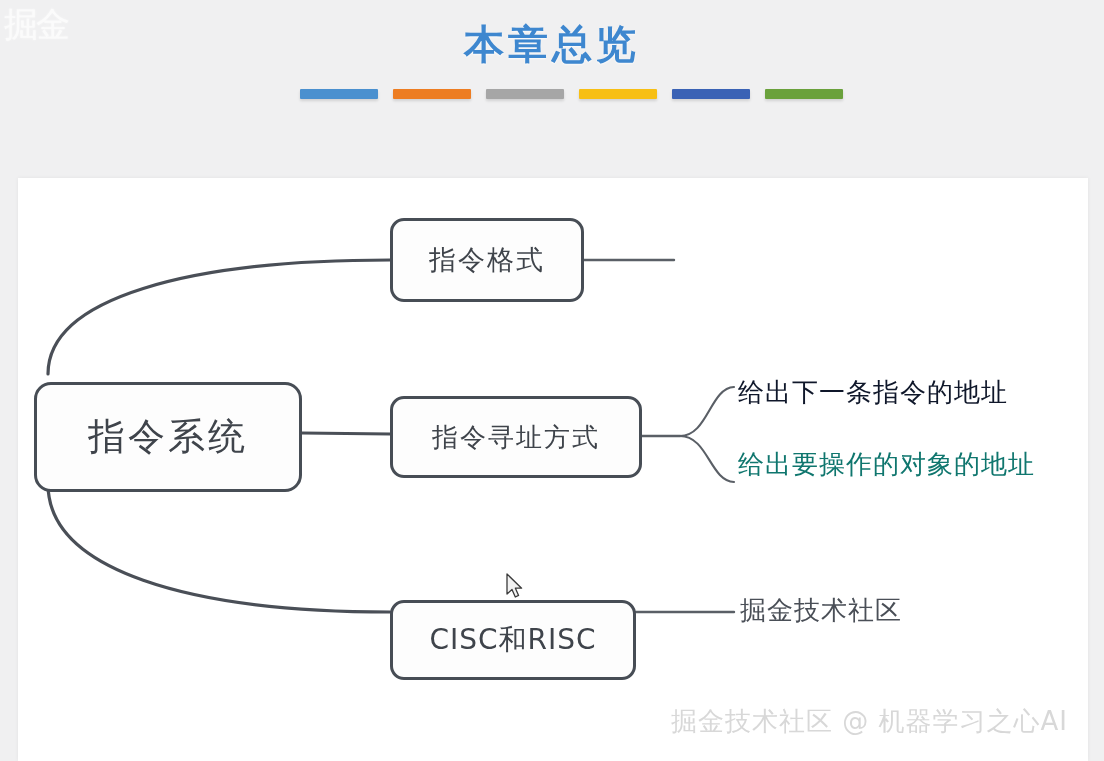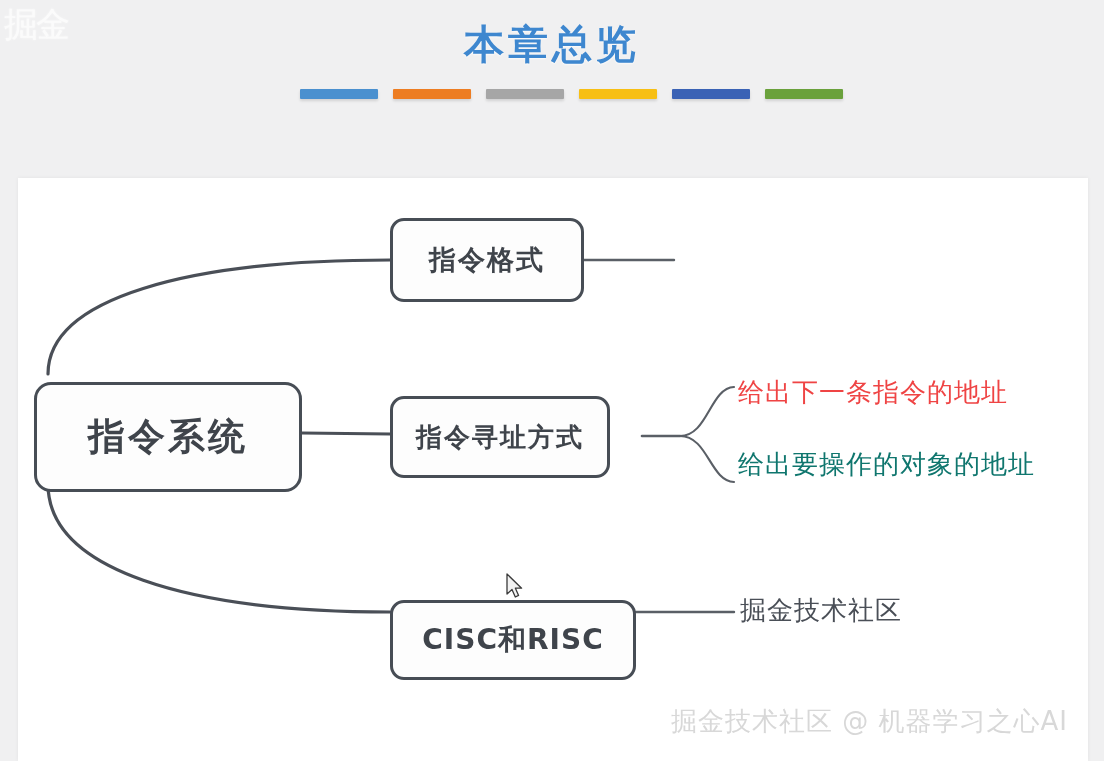--- a/index.html
+++ b/index.html
@@ -96,21 +96,21 @@
     position: absolute;
     box-sizing: border-box;
     border: 3px solid #474d55;
     border-radius: 14px;
     background: #fdfdfd;
     display: flex;
     align-items: center;
     justify-content: center;
     color: #3f444b;
     font-family: "DejaVu Sans", "Liberation Sans", sans-serif;
-    font-weight: 700;
+    font-weight: 400;
     white-space: nowrap;
   }
   .node.root {
     left: 16px;
     top: 204px;
     width: 268px;
     height: 110px;
     font-size: 37px;
     letter-spacing: 3px;
     border-radius: 17px;
@@ -120,21 +120,21 @@
     left: 372px;
     top: 40px;
     width: 194px;
     height: 84px;
     font-size: 27px;
     letter-spacing: 2px;
   }
   .node.b2 {
     left: 372px;
     top: 218px;
-    width: 220px;
+    width: 252px;
     height: 82px;
     font-size: 26px;
     letter-spacing: 2px;
   }
   .node.b3 {
     left: 372px;
     top: 394px;
     width: 246px;
     height: 80px;
     font-size: 28px;
@@ -216,21 +216,21 @@
 
       <path d="M 618 434 L 716 434" fill="none" stroke="#5a5f66" stroke-width="2.4" stroke-linecap="round"></path>
     </svg>
 
     <div class="node root" style="border-color: rgb(71, 77, 85); color: rgb(63, 68, 75);">指令系统</div>
 
     <div class="node b1" style="border-color: rgb(71, 77, 85); color: rgb(63, 68, 75);">指令格式</div>
     <div class="node b2" style="border-color: rgb(71, 77, 85); color: rgb(63, 68, 75);">指令寻址方式</div>
     <div class="node b3" style="border-color: rgb(71, 77, 85); color: rgb(63, 68, 75); margin-top: 28px;">CISC和RISC</div>
 
-    <div class="leaf-text leaf-b" style="color: #ef4444;">给出下一条指令的地址</div>
+    <div class="leaf-text leaf-b" style="color: #0f172a;">给出下一条指令的地址</div>
     <div class="leaf-text leaf-c" style="color: #0f766e;">给出要操作的对象的地址</div>
     <div class="leaf-text leaf-d" style="color: rgb(74, 79, 87);">掘金技术社区</div>
 
   </div>
 
   <div class="bottom-watermark">掘金技术社区 @ 机器学习之心AI</div>
 </div>
 
 <div class="cursor">
   <svg viewBox="0 0 20 28" width="20" height="28">

